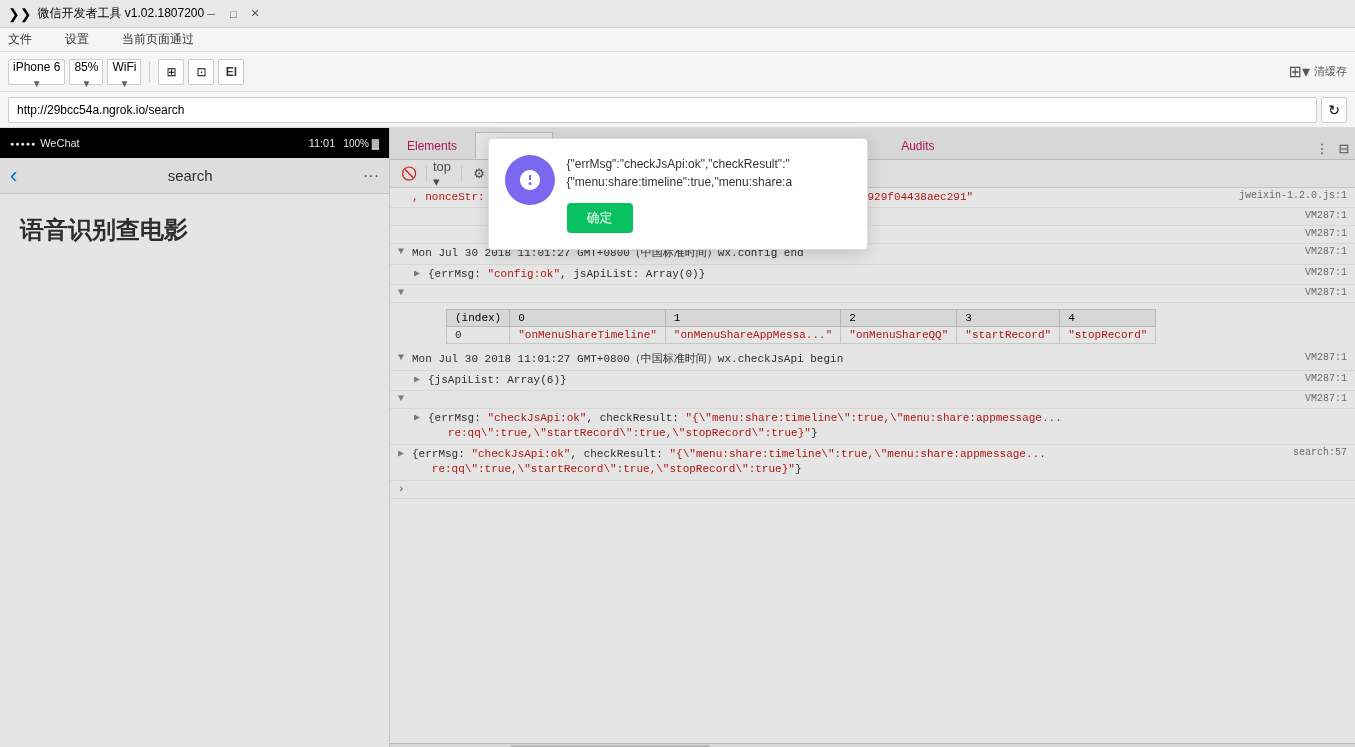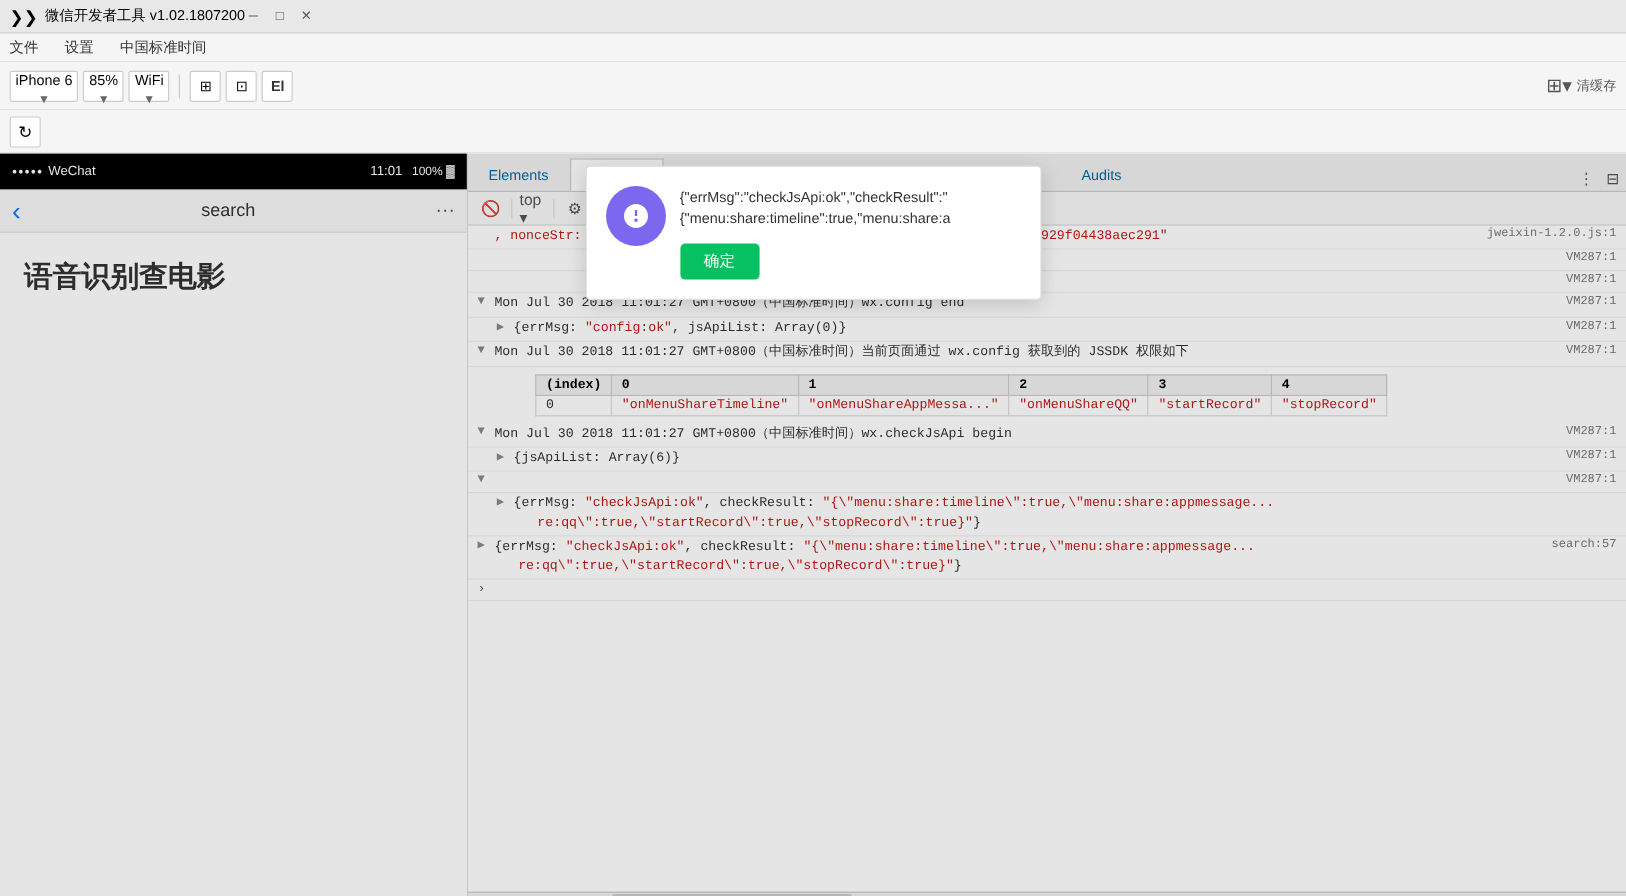--- a/index.html
+++ b/index.html
@@ -19,21 +19,21 @@
     #title-bar .win-btn { width: 14px; height: 14px; display: flex; align-items: center; justify-content: center; font-size: 11px; cursor: pointer; color: #555; }
 
     
     #menu-bar {
       height: 24px;
       background: #f5f5f5;
       display: flex;
       align-items: center;
       padding: 0 8px;
       border-bottom: 1px solid #ddd;
-      gap: 22px;
+      gap: 33px;
     }
     #menu-bar span { font-size: 12px; color: #333; cursor: pointer; }
 
     
     #toolbar {
       height: 40px;
       background: #f5f5f5;
       display: flex;
       align-items: center;
       padding: 0 8px;
@@ -130,21 +130,21 @@
       border-bottom: 1px solid #ccc;
       overflow: hidden;
     }
     .devtool-tab {
       height: 28px;
       padding: 0 16px;
       display: flex;
       align-items: center;
       cursor: pointer;
       font-size: 12px;
-      color: #0369a1;
+      color: #be185d;
       border: 1px solid transparent;
       border-bottom: none;
       margin-right: 1px;
     }
     .devtool-tab.active {
       background: white;
       border-color: #ccc;
       color: #333;
       border-bottom: 1px solid white;
       margin-bottom: -1px;
@@ -196,21 +196,21 @@
     .console-table {
       margin: 4px 0 4px 24px;
       border-collapse: collapse;
       font-size: 11px;
     }
     .console-table th {
       background: #f0f0f0;
       border: 1px solid #ccc;
       padding: 2px 8px;
       text-align: left;
-      font-weight: bold;
+      font-weight: normal;
     }
     .console-table td {
       border: 1px solid #ddd;
       padding: 2px 8px;
       color: #c41a16;
     }
     .console-table td.index { color: #333; }
 
     
     #url-bar-area {
@@ -313,21 +313,21 @@
   <div class="window-controls">
     <span class="win-btn">─</span>
     <span class="win-btn">□</span>
     <span class="win-btn">✕</span>
   </div>
 </div>
 
 <div id="menu-bar">
   <span>文件</span>
   <span>设置</span>
-  <span>中国标准时间</span>
+  <span>当前页面通过</span>
 </div>
 
 <div id="toolbar">
   <div class="device-select">
     <span>iPhone 6</span>
     <span class="arrow">▼</span>
   </div>
   <div class="zoom-select">
     <span>85%</span>
     <span class="arrow">▼</span>
@@ -341,20 +341,21 @@
   <div class="toolbar-btn" title="审查">⊡</div>
   <div class="toolbar-btn" title="控制台" style="font-weight:bold; color:#333;">El</div>
 
   <div class="clear-btn" style="margin-left:auto; flex-direction:row; gap:4px;">
     <span style="font-size:16px;">⊞▾</span>
     <span>清缓存</span>
   </div>
 </div>
 
 <div id="url-bar-area">
+  <input id="url-input" type="text" value="http://29bcc54a.ngrok.io/search" style="">
   <div class="url-btn">
     <span>↻</span>
   </div>
 </div>
 
 <div id="main" style="position:relative;">
 
   <div id="phone-panel">
     <div id="phone-status">
       <span style="font-size:7px; letter-spacing:1px;">●●●●●</span>
@@ -426,23 +427,20 @@
       <div class="console-row console-indent">
         <span class="expand-arrow">▶</span>
         <span class="console-text">
           {errMsg: <span class="string">"config:ok"</span>, jsApiList: Array(0)}
         </span>
         <span class="console-link">VM287:1</span>
       </div>
 
       <div class="console-row">
         <span class="expand-arrow">▼</span>
-        <span class="console-text">
-          Mon Jul 30 2018 11:01:27 GMT+0800（中国标准时间）当前页面通过 wx.config 获取到的 JSSDK 权限如下
-        </span>
         <span class="console-link">VM287:1</span>
       </div>
 
       <div style="padding: 2px 8px 2px 32px;">
         <table class="console-table">
           <thead>
             <tr>
               <th>(index)</th>
               <th>0</th>
               <th>1</th>

